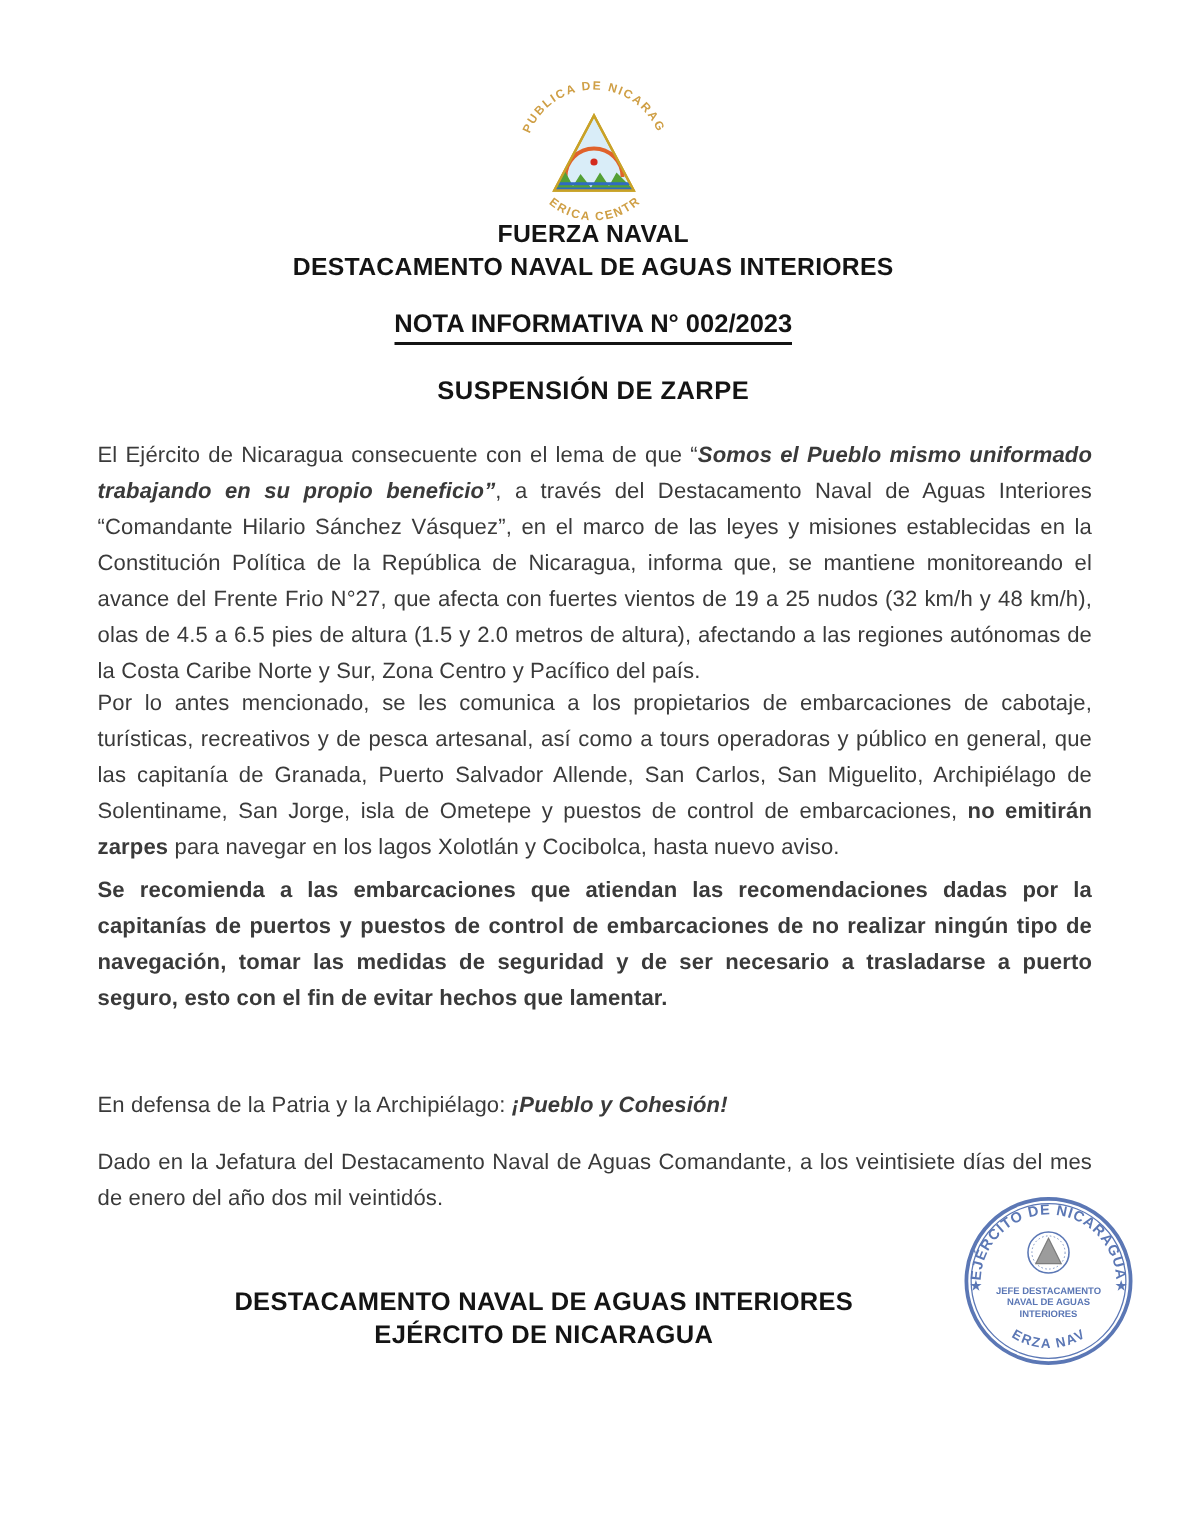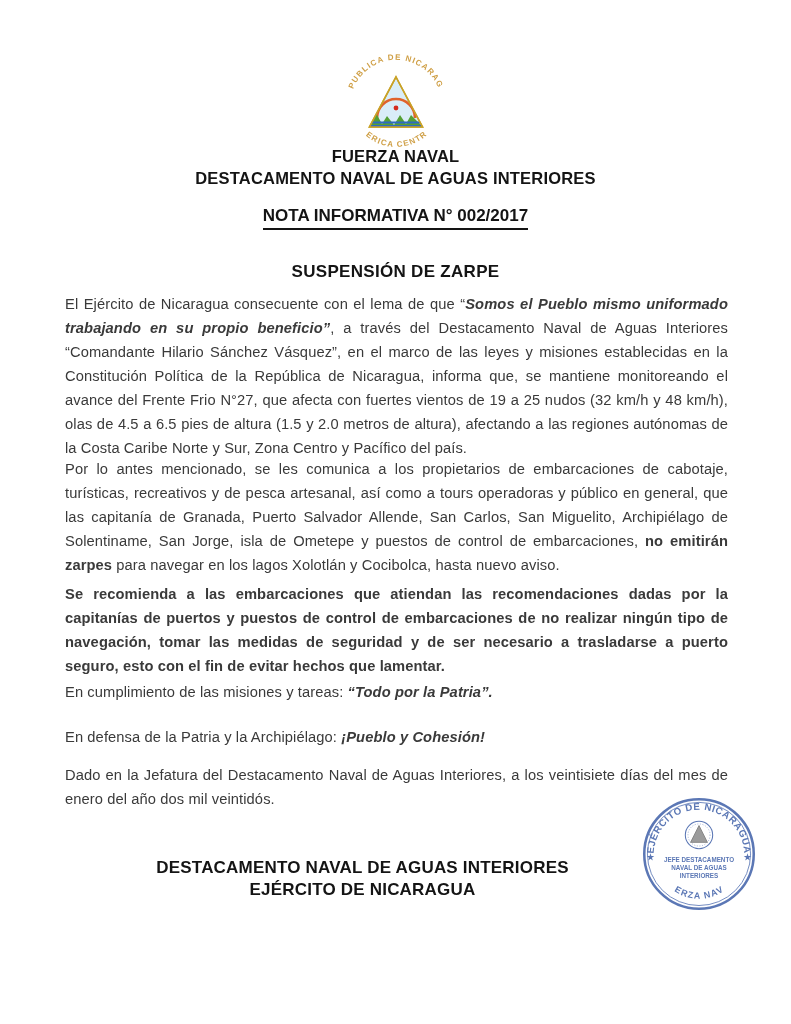--- a/index.html
+++ b/index.html
@@ -61,30 +61,29 @@
         <rect x="33" y="71.5" width="54" height="2" fill="#2f6bc0"></rect>
         <rect x="33" y="75" width="54" height="2" fill="#2f6bc0"></rect>
       </g>
       <polygon points="60,27 86.5,77 33.5,77" fill="none" stroke="#c9a227" stroke-width="1.6"></polygon>
     </g>
   </svg>
 
   <div class="abs center-line hdr" style="top:147px;">FUERZA NAVAL</div>
   <div class="abs center-line hdr" style="top:169px;">DESTACAMENTO NAVAL DE AGUAS INTERIORES</div>
   <div class="abs center-line nota-title" style="top:206px;">
-    <span class="ul">NOTA INFORMATIVA N° 002/2017</span>
+    <span class="ul">NOTA INFORMATIVA N° 002/2023</span>
   </div>
-  <div class="abs center-line subject" style="top:251px;margin-top:11px;">SUSPENSIÓN DE ZARPE</div>
+  <div class="abs center-line subject" style="top:251px;">SUSPENSIÓN DE ZARPE</div>
 
   <div class="abs para" style="top:292px;"><span>El Ejército de Nicaragua consecuente con el lema de que “</span><span class="b i">Somos el Pueblo mismo uniformado trabajando en su propio beneficio”</span><span>, a través del Destacamento Naval de Aguas Interiores “Comandante Hilario Sánchez Vásquez”, en el marco de las leyes y misiones establecidas en la Constitución Política de la República de Nicaragua, informa que, se mantiene monitoreando el avance del Frente Frio N°27, que afecta con fuertes vientos de 19 a 25 nudos (32 km/h y 48 km/h), olas de 4.5 a 6.5 pies de altura (1.5 y 2.0 metros de altura), afectando  a las regiones autónomas de la Costa Caribe Norte y Sur, Zona Centro y Pacífico del país.</span></div>
   <div class="abs para" style="top:457px;"><span>Por lo antes mencionado, se les comunica a los propietarios de embarcaciones de cabotaje, turísticas, recreativos y de pesca artesanal, así como a tours operadoras y público en general, que las capitanía de Granada, Puerto Salvador Allende, San Carlos, San Miguelito, Archipiélago de Solentiname, San Jorge, isla de Ometepe y puestos de control de embarcaciones, </span><span class="b">no emitirán zarpes</span><span> para navegar en los lagos Xolotlán y Cocibolca, hasta nuevo aviso.</span></div>
   <div class="abs para" style="top:582px;font-weight:bold;"><span>Se recomienda a las embarcaciones que atiendan las recomendaciones dadas por la capitanías de puertos y puestos de control de embarcaciones de no realizar ningún tipo de navegación, tomar las medidas de seguridad y de ser necesario a trasladarse a puerto seguro, esto con el fin de evitar hechos que lamentar.</span></div>
-  <div class="abs para nj" style="top:680px;"><span>En cumplimiento de las misiones y tareas: </span><span class="b i">“Todo por la Patria”.</span></div>
   <div class="abs para nj" style="top:725px;"><span>En defensa de la Patria y la Archipiélago: </span><span class="b i">¡Pueblo y Cohesión!</span></div>
-  <div class="abs para" style="top:763px;"><span>Dado en la Jefatura del Destacamento Naval de Aguas Interiores, a los veintisiete días del mes de enero del año dos mil veintidós.</span></div>
+  <div class="abs para" style="top:763px;"><span>Dado en la Jefatura del Destacamento Naval de Aguas Comandante, a los veintisiete días del mes de enero del año dos mil veintidós.</span></div>
 
   <div class="abs footer-block" style="top:857px;">
     <div>DESTACAMENTO NAVAL DE AGUAS INTERIORES</div>
     <div>EJÉRCITO DE NICARAGUA</div>
   </div>
 
   <svg class="abs seal-svg" width="116" height="120" viewBox="0 0 110 114">
     <defs>
       <path id="sealTop" d="M 14.6,71.7 A 43,43 0 1 1 95.4,71.7"></path>
       <path id="sealBot" d="M 28.9,89.4 A 42,42 0 0 0 81.1,89.4"></path>

